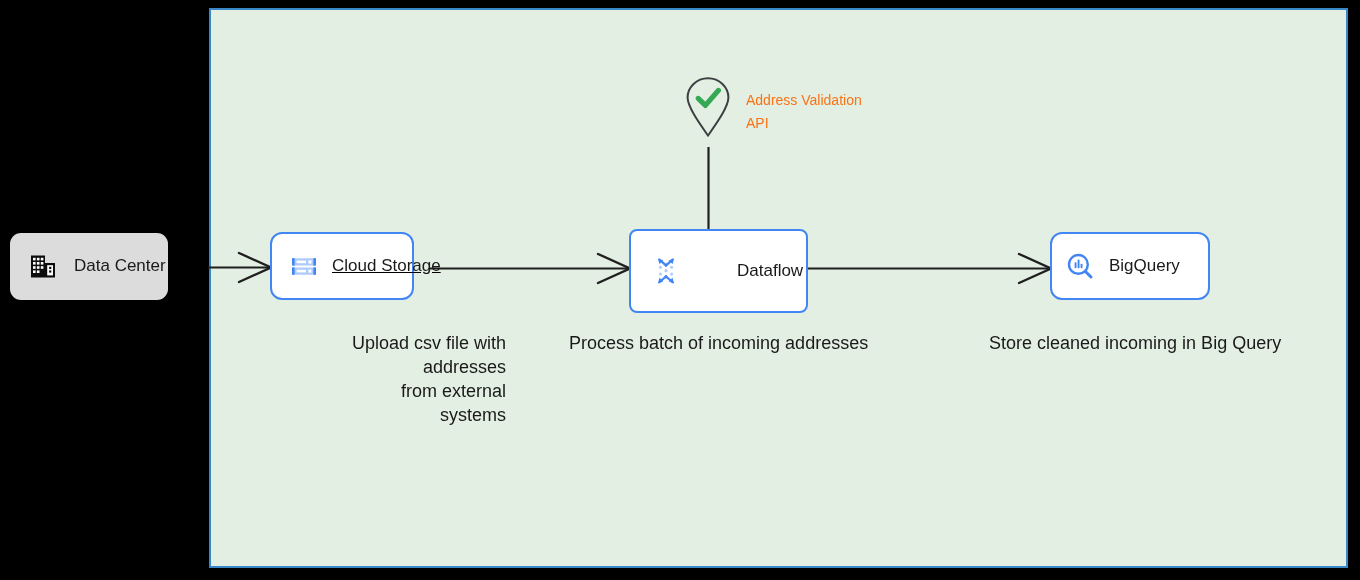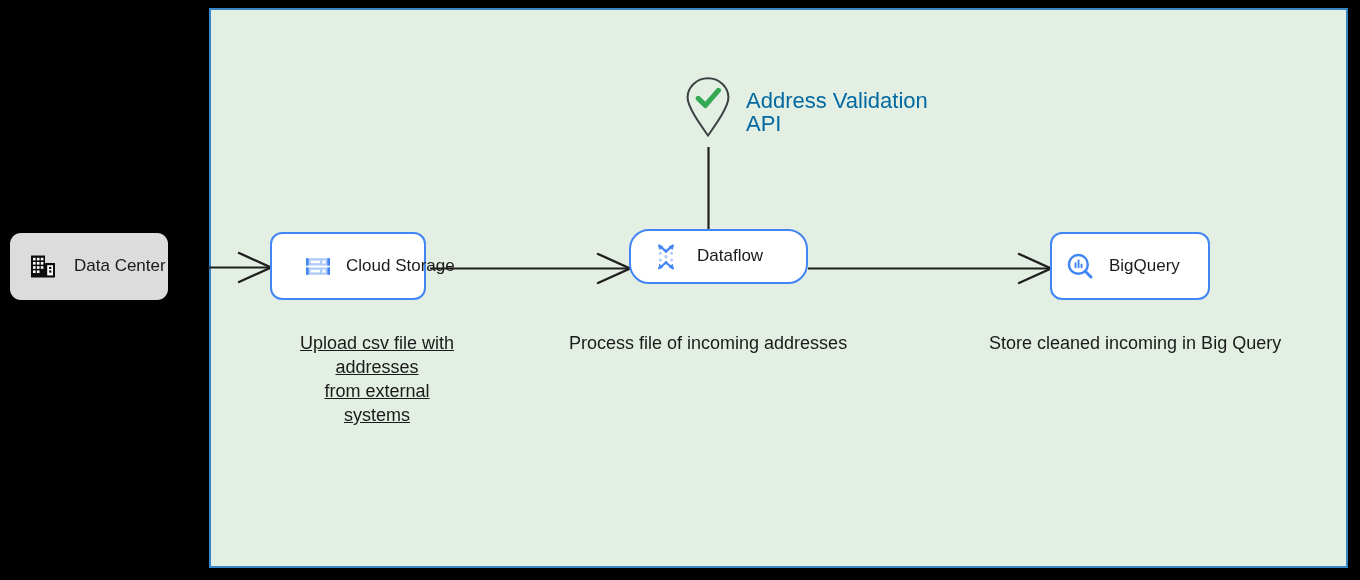--- a/index.html
+++ b/index.html
@@ -74,34 +74,36 @@
   #node-data-center .node-label { margin-left: 18px; }
 
   
   .gcp-node {
     background: #ffffff;
     border: 2px solid #4285f4;
   }
   #node-cloud-storage {
     left: 270px;
     top: 232px;
-    width: 156px;
+    width: 144px;
     height: 68px;
-    padding-left: 32px;
+    padding-left: 18px;
+    text-decoration: underline;
   }
   #node-cloud-storage .node-label { margin-left: 14px; }
 
   #node-dataflow {
     left: 629px;
     top: 229px;
     width: 179px;
-    height: 55px;
+    height: 84px;
     border-width: 2.6px;
-    border-radius: 20px;
+    border-radius: 8px;
     padding-left: 20px;
+    gap: 40px;
   }
   #node-dataflow .node-label { margin-left: 16px; }
 
   #node-bigquery {
     left: 1050px;
     top: 232px;
     width: 160px;
     height: 68px;
     padding-left: 13px;
   }
@@ -116,35 +118,35 @@
     align-items: flex-start;
   }
   #node-address-validation .pin-icon {
     flex: 0 0 auto;
     width: 46px;
     height: 62px;
   }
   #node-address-validation .api-label {
     margin-left: 15px;
     margin-top: 13px;
-    font-size: 22px;
-    color: #0369a1;
+    font-size: 14px;
+    color: #f97316;
     line-height: 23px;
     white-space: pre-line;
   }
 
   
   .caption {
     position: absolute;
     font-size: 18px;
     color: #1a1a1a;
     line-height: 24px;
     white-space: pre-line;
   }
-  #caption-upload   { left: 262px; top: 331px; width: 230px; text-align: center; text-decoration: underline; }
+  #caption-upload   { left: 276px; top: 331px; width: 230px; text-align: right; }
   #caption-process  { left: 569px; top: 331px; width: 340px; text-align: left; }
   #caption-store    { left: 989px; top: 331px; width: 350px; text-align: left; }
 </style>
 </head>
 <body>
 
 <div id="cloud-canvas"></div>
 
 <svg id="connector-layer" viewBox="0 0 1360 580" xmlns="http://www.w3.org/2000/svg">
 
@@ -276,14 +278,14 @@
       <polyline points="13.2,22.4 20.4,29.4 33.4,14.4" fill="none" stroke="#34a853" stroke-width="5.2" stroke-linecap="round" stroke-linejoin="round"></polyline>
     </svg>
   </span>
   <span class="api-label">Address Validation
 API</span>
 </div>
 
 <div class="caption" id="caption-upload">Upload csv file with addresses
 from external
 systems</div>
-<div class="caption" id="caption-process">Process file of incoming addresses</div>
+<div class="caption" id="caption-process">Process batch of incoming addresses</div>
 <div class="caption" id="caption-store">Store cleaned incoming in Big Query</div>
 
 </body></html>

